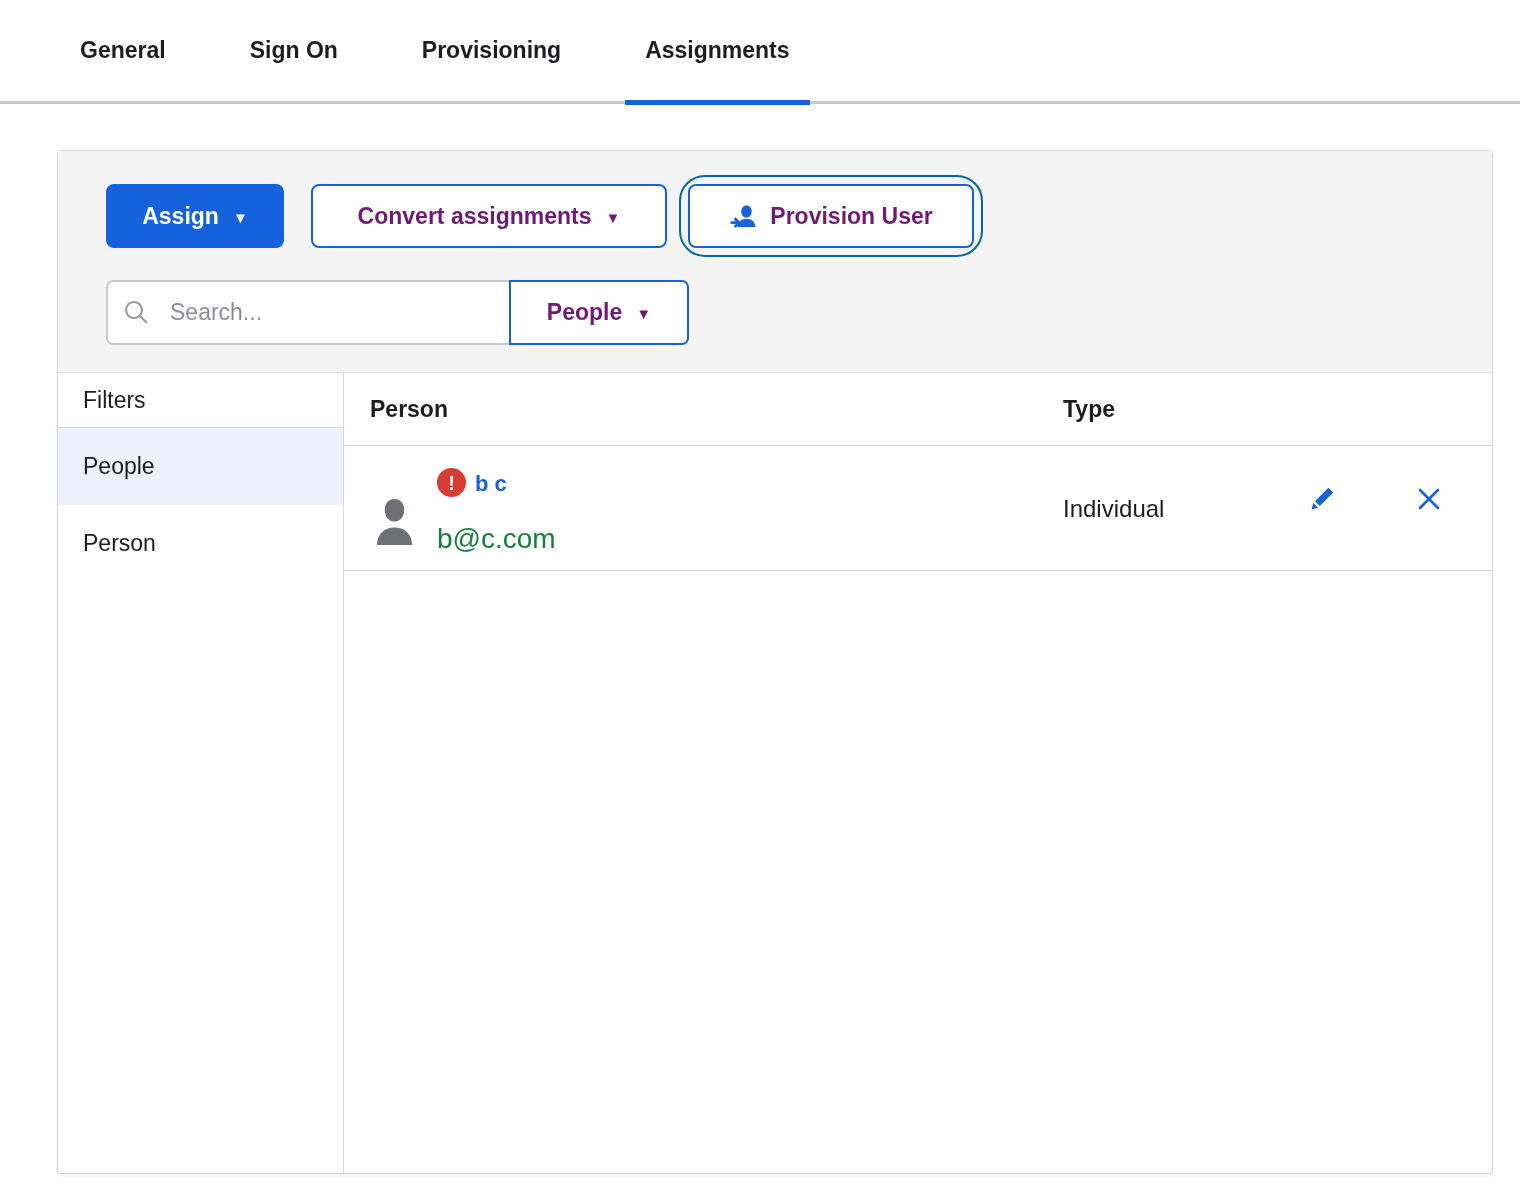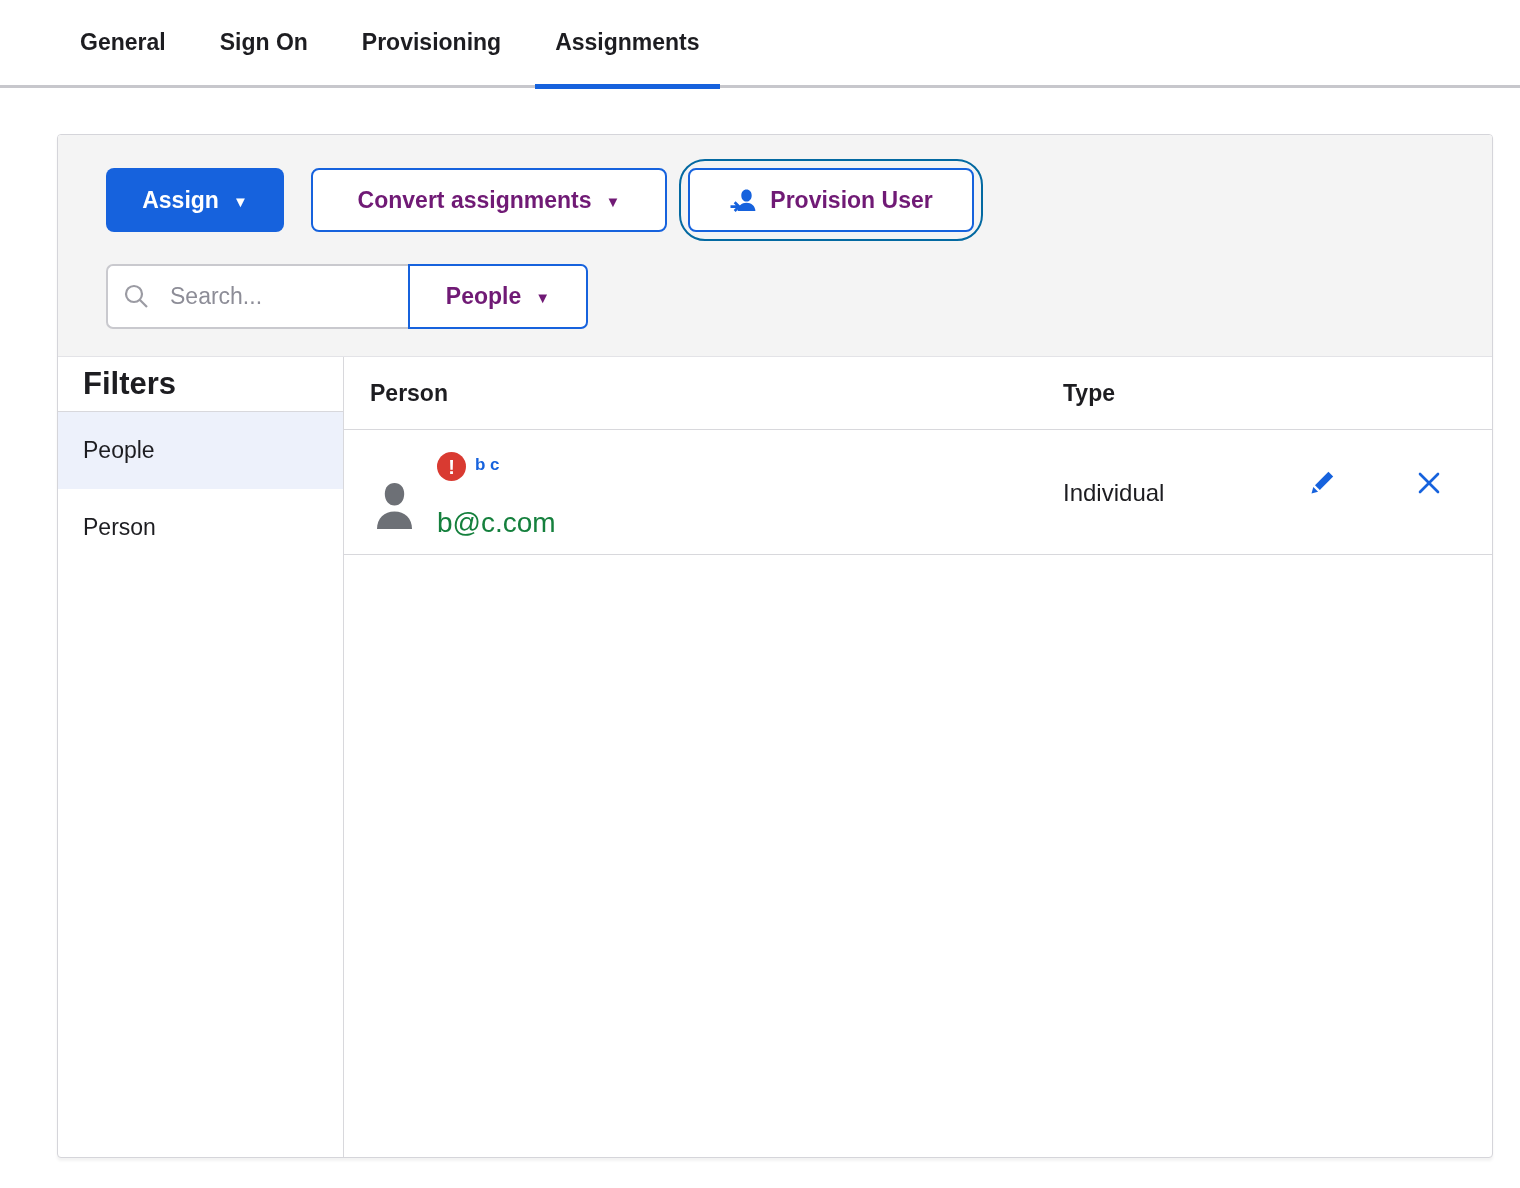--- a/index.html
+++ b/index.html
@@ -2,24 +2,24 @@
 <html><head>
 <meta charset="utf-8">
 <style>
   * { margin: 0; padding: 0; box-sizing: border-box; }
   html, body { width: 1520px; height: 1188px; background: #ffffff; overflow: hidden; }
   body { font-family: "Liberation Sans", sans-serif; color: #1d1d21; }
 
   
   .tabbar {
     display: flex;
-    gap: 14px;
+    gap: 44px;
     padding-left: 60px;
     border-bottom: 3px solid #c7c7cc;
-    height: 88px;
+    height: 104px;
   }
   .tab {
     display: flex;
     align-items: center;
     padding: 0 20px;
     font-size: 23px;
     font-weight: 700;
     color: #1d1d21;
     border-bottom: 5px solid transparent;
     margin-bottom: -4px;
@@ -73,21 +73,21 @@
     border: 2px solid #0369a1;
     border-radius: 26px;
     padding: 7px;
   }
   .btn-provision { width: 286px; gap: 13px; }
   .btn-provision svg { flex: none; }
 
   .search-row { display: flex; margin-top: 18px; }
   .search-box {
     position: relative;
-    width: 302px; height: 65px;
+    width: 403px; height: 65px;
   }
   .search-box input {
     width: 100%; height: 100%;
     border: 2px solid #c9c9ce;
     border-right: none;
     border-radius: 7px 0 0 7px;
     padding: 0 12px 0 62px;
     font-size: 23px;
     font-family: "Liberation Sans", sans-serif;
     color: #1d1d21;
@@ -101,21 +101,21 @@
     border-radius: 0 7px 7px 0;
   }
 
   
   .content { display: flex; flex: 1; min-height: 0; }
   .sidebar { width: 286px; border-right: 1px solid #d8d8dc; flex: none; }
   .sidebar-title {
     height: 55px;
     display: flex; align-items: center;
     padding-left: 25px;
-    font-size: 31px; font-weight: 700;
+    font-size: 23px; font-weight: 400;
     border-bottom: 1px solid #d8d8dc;
   }
   .sidebar-item {
     height: 77px;
     display: flex; align-items: center;
     padding-left: 25px;
     font-size: 23px;
     cursor: pointer;
   }
   .sidebar-item.selected { background: #edf1fb; }
@@ -141,21 +141,21 @@
     width: 29px; height: 29px;
     border-radius: 50%;
     background: #d93a31;
     color: #ffffff;
     font-size: 20px; font-weight: 700;
     display: flex; align-items: center; justify-content: center;
     line-height: 1;
   }
   .person-name {
     position: absolute; left: 131px; top: 25px;
-    font-size: 17px; font-weight: 600;
+    font-size: 22px; font-weight: 600;
     color: #1662dd;
     text-decoration: none;
     cursor: pointer;
   }
   .person-email {
     position: absolute; left: 93px; top: 77px;
     font-size: 28px; color: #15803d;
   }
   .type-cell {
     position: absolute; left: 719px; top: 49px;

